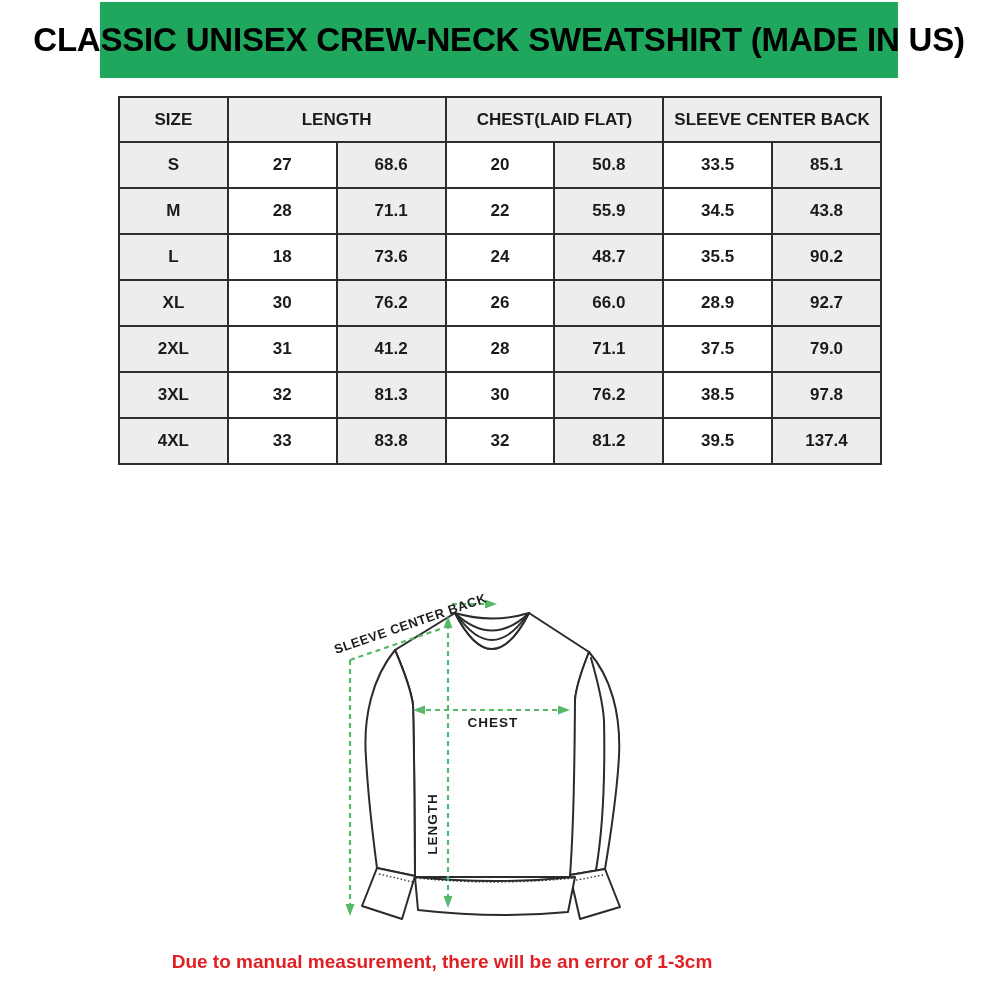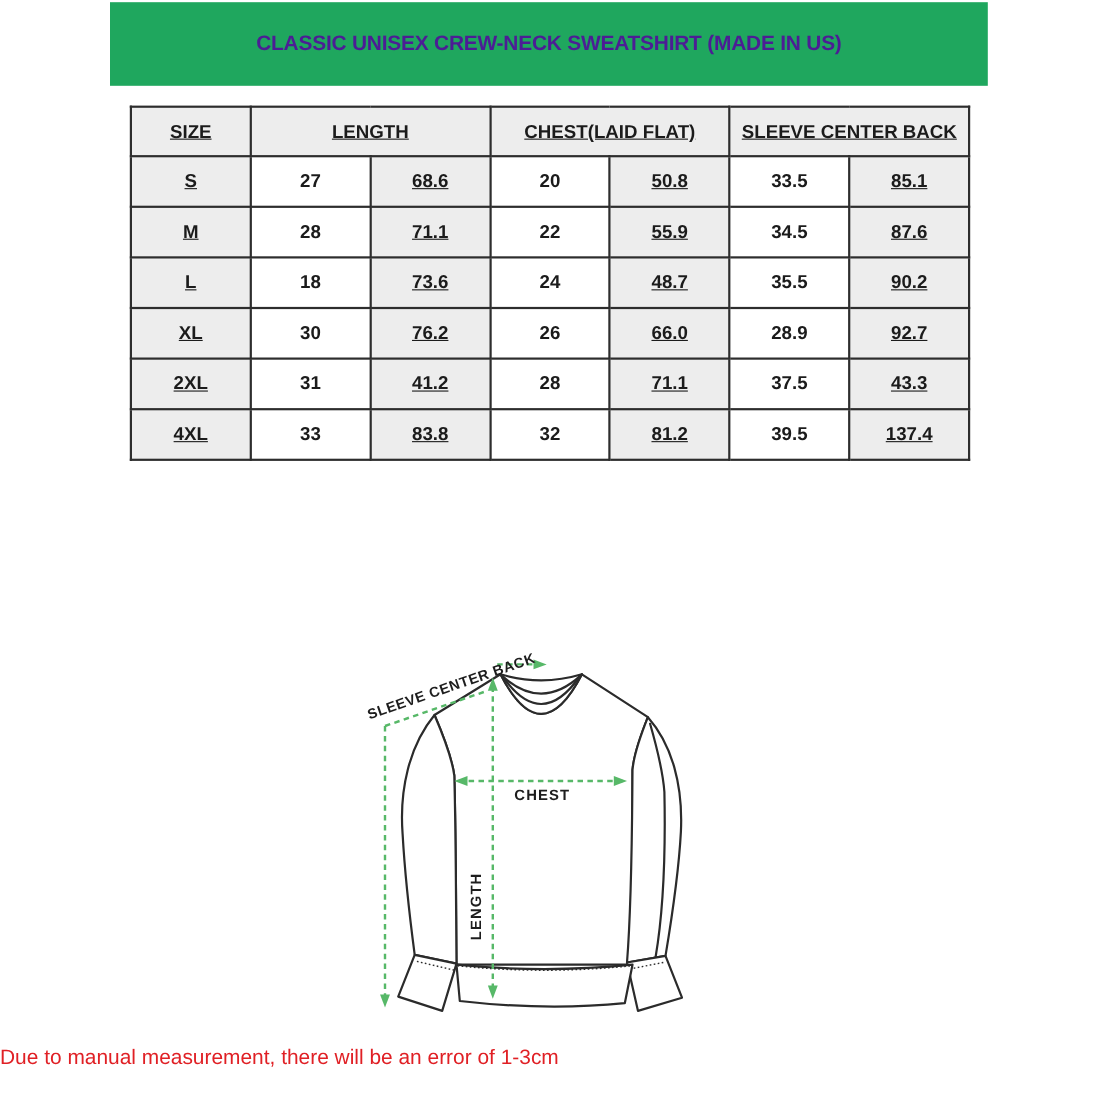--- a/index.html
+++ b/index.html
@@ -15,54 +15,54 @@
   html,body{background:#fff;}
   body{font-family:"Liberation Sans",sans-serif;}
   .page{position:relative;width:1000px;height:1000px;background:#fff;overflow:hidden;}
 
   
   .banner{
     position:absolute;left:100px;top:2px;width:798px;height:76px;
     background:var(--green);display:flex;align-items:center;justify-content:center;
   }
   .banner h1{
-    color:#4c1d95;font-size:19px;font-weight:bold;letter-spacing:-0.2px;white-space:nowrap;
+    color:#000000;font-size:33px;font-weight:bold;letter-spacing:-0.2px;white-space:nowrap;
   }
 
   
   table.size-table{
     position:absolute;left:118px;top:96px;width:764px;
     border-collapse:collapse;table-layout:fixed;
     color:var(--ink);font-weight:bold;
     border:2px solid var(--border);
   }
   .size-table th,.size-table td{
     border:2px solid var(--border);
     text-align:center;vertical-align:middle;
     font-size:17px;font-weight:bold;
     background:#fff;height:46px;padding:0;
   }
   .size-table thead tr.group-row th{height:45px;background:var(--cell-gray);}
   .size-table thead tr.unit-row th{height:43px;}
-  .size-table .shade{background:var(--cell-gray);text-decoration:underline;}
+  .size-table .shade{background:var(--cell-gray);}
 
   
   svg.diagram{position:absolute;left:300px;top:578px;}
   .outline{stroke:var(--outline);stroke-width:2;fill:#ffffff;stroke-linejoin:round;stroke-linecap:round;}
   .outline-line{stroke:var(--outline);stroke-width:2;fill:none;stroke-linejoin:round;stroke-linecap:round;}
   .stitch{stroke:var(--outline);stroke-width:1.3;fill:none;stroke-dasharray:1.5 2.2;}
   .measure{stroke:var(--arrow-green);stroke-width:2.2;fill:none;stroke-dasharray:5 4;}
   .arrowhead{fill:var(--arrow-green);stroke:none;}
   .diagram-label{fill:#1d1d1d;font-family:"Liberation Sans",sans-serif;font-weight:bold;}
 
   
   .footnote{
     position:absolute;left:0;top:951px;width:884px;
-    color:var(--red);
-    font-size:19px;font-weight:normal;
+    text-align:center;color:var(--red);
+    font-size:19px;font-weight:bold;
   }
 </style>
 </head>
 <body>
 
 <div class="page">
 
   <header class="banner">
     <h1>CLASSIC UNISEX CREW-NECK SWEATSHIRT (MADE IN US)</h1>
   </header>
@@ -95,21 +95,21 @@
           <td>33.5</td>
           <td class="shade">85.1</td>
         </tr>
         <tr>
           <th class="shade">M</th>
           <td>28</td>
           <td class="shade">71.1</td>
           <td>22</td>
           <td class="shade">55.9</td>
           <td>34.5</td>
-          <td class="shade">87.6</td>
+          <td class="shade">43.8</td>
         </tr>
         <tr>
           <th class="shade">L</th>
           <td>18</td>
           <td class="shade">73.6</td>
           <td>24</td>
           <td class="shade">48.7</td>
           <td>35.5</td>
           <td class="shade">90.2</td>
         </tr>
@@ -122,21 +122,30 @@
           <td>28.9</td>
           <td class="shade">92.7</td>
         </tr>
         <tr>
           <th class="shade">2XL</th>
           <td>31</td>
           <td class="shade">41.2</td>
           <td>28</td>
           <td class="shade">71.1</td>
           <td>37.5</td>
-          <td class="shade">43.3</td>
+          <td class="shade">79.0</td>
+        </tr>
+        <tr>
+          <th class="shade">3XL</th>
+          <td>32</td>
+          <td class="shade">81.3</td>
+          <td>30</td>
+          <td class="shade">76.2</td>
+          <td>38.5</td>
+          <td class="shade">97.8</td>
         </tr>
         <tr>
           <th class="shade">4XL</th>
           <td>33</td>
           <td class="shade">83.8</td>
           <td>32</td>
           <td class="shade">81.2</td>
           <td>39.5</td>
           <td class="shade">137.4</td>
         </tr>

